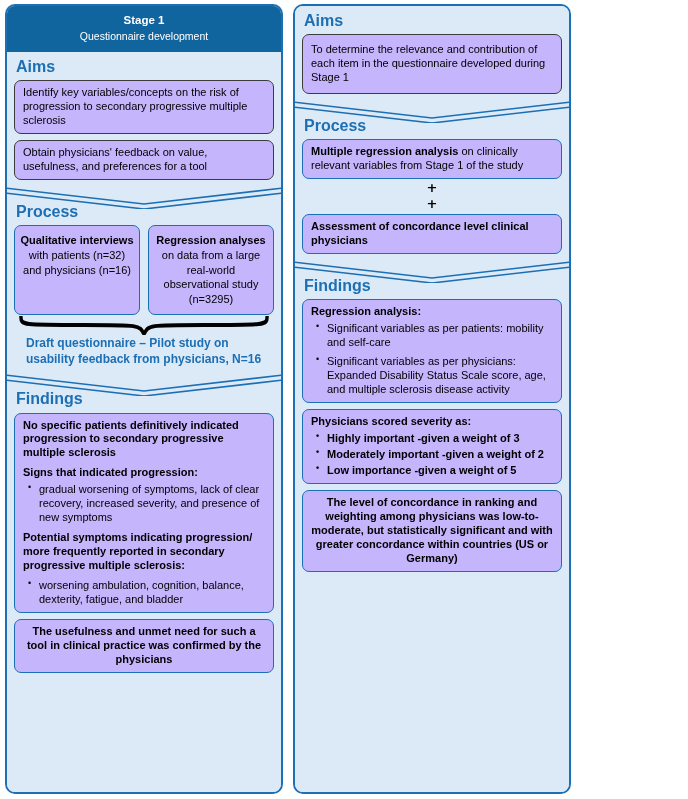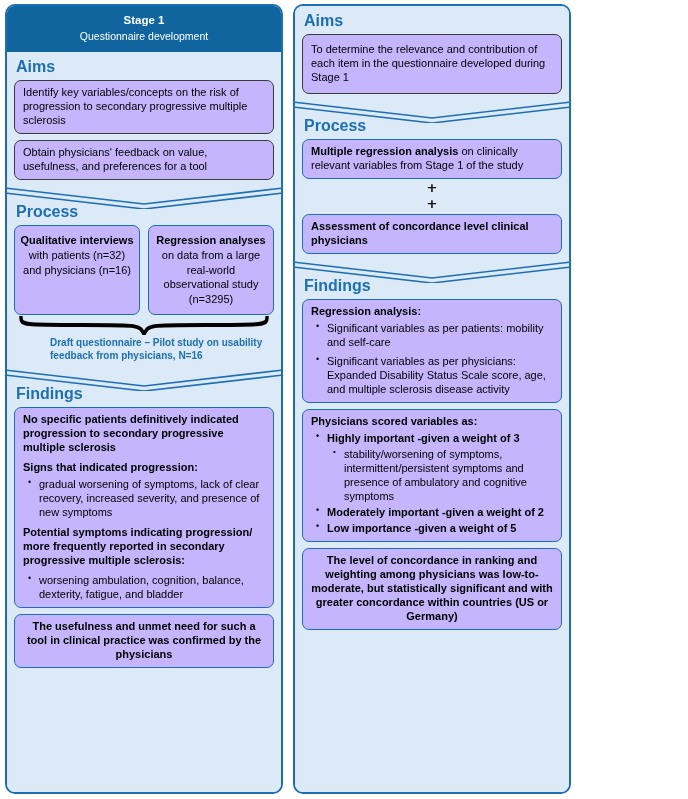--- a/index.html
+++ b/index.html
@@ -155,25 +155,25 @@
   
   .brace-wrap {
     margin-top: 1px;
   }
   .brace {
     display: block;
     width: 100%;
     height: 19px;
   }
   .brace-caption {
-    font-size: 10px;
+    font-size: 12px;
     font-weight: bold;
     color: #1c6fb4;
     line-height: 1.3;
-    margin: 1px 0 0 36px;
+    margin: 1px 0 0 12px;
   }
 
   
   .plus {
     text-align: center;
     font-size: 13px;
     font-weight: bold;
     color: #000000;
     line-height: 1;
     margin: -1px 0 4px 0;
@@ -289,27 +289,24 @@
 
       <div class="box blue-border">
         <p class="b tight">Regression analysis:</p>
         <ul class="bul">
           <li style="margin-bottom:5px">Significant variables as per patients: mobility and self-care</li>
           <li>Significant variables as per physicians: Expanded Disability Status Scale score, age, and multiple sclerosis disease activity</li>
         </ul>
       </div>
 
       <div class="box blue-border">
-        <p class="b tight">Physicians scored variables as:</p>
+        <p class="b tight">Physicians scored severity as:</p>
         <ul class="bul b-items">
           <li>
             <span>Highly important -given a weight of 3</span>
-            <ul class="bul sub">
-              <li>stability/worsening of symptoms, intermittent/persistent symptoms and presence of ambulatory and cognitive symptoms</li>
-            </ul>
           </li>
           <li>Moderately important -given a weight of 2</li>
           <li>Low importance -given a weight of 5</li>
         </ul>
       </div>
 
       <div class="box blue-border center bold">The level of concordance in ranking and weighting among physicians was low-to-moderate, but statistically significant and with greater concordance within countries (US or Germany)</div>
     </div>
   </div>
 </div>

